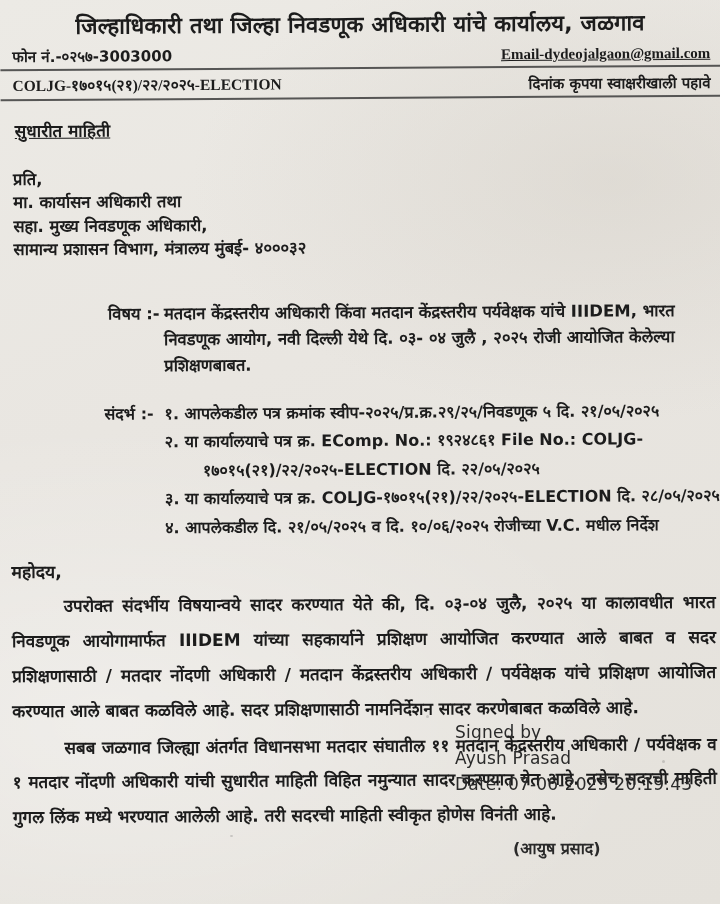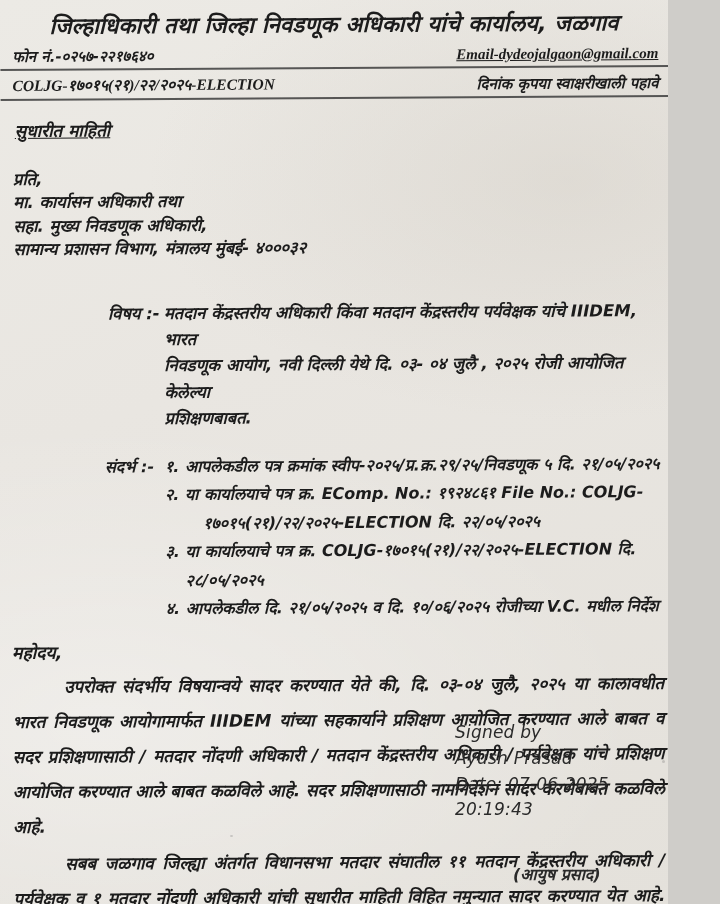--- a/index.html
+++ b/index.html
@@ -3,28 +3,27 @@
 <meta charset="utf-8">
 <style>
   html, body { margin: 0; padding: 0; }
   body {
     width: 720px; height: 904px;
     background: #cfcdc9;
     font-family: "DejaVu Sans", sans-serif;
   }
   .page {
     position: relative;
-    width: 668px; height: 904px;
+    width: 720px; height: 904px;
     overflow: hidden;
     color: #1c1c1c;
     background:
       radial-gradient(ellipse 900px 500px at 15% 80%, rgba(255,255,255,0.35), rgba(255,255,255,0) 60%),
       radial-gradient(ellipse 700px 400px at 85% 20%, rgba(210,205,196,0.45), rgba(210,205,196,0) 60%),
       linear-gradient(160deg, #eceae5 0%, #e9e6e1 40%, #e4e1db 100%);
-    font-style: italic;
   }
   .tilt { transform: rotate(-0.35deg); transform-origin: 50% 0; }
 
   
   .title {
     text-align: center;
     font-size: 22px;
     font-weight: 700;
     padding: 8px 0 6px 0;
     letter-spacing: 0.2px;
@@ -105,21 +104,21 @@
 </head>
 <body>
 
 <div class="page">
   <div class="tilt">
 
     
     <div class="title">जिल्हाधिकारी तथा जिल्हा निवडणूक अधिकारी यांचे कार्यालय, जळगाव</div>
 
     <div class="meta-row">
-      <span>फोन नं.-०२५७-२२१७६४०</span>
+      <span>फोन नं.-०२५७-3003000</span>
       <span class="latin-serif underlined">Email-dydeojalgaon@gmail.com</span>
     </div>
     <hr class="rule">
 
     <div class="meta-row">
       <span class="latin-serif" style="font-size:15.5px">COLJG-१७०१५(२१)/२२/२०२५-ELECTION</span>
       <span>दिनांक कृपया स्वाक्षरीखाली पहावे</span>
     </div>
     <hr class="rule">
 

